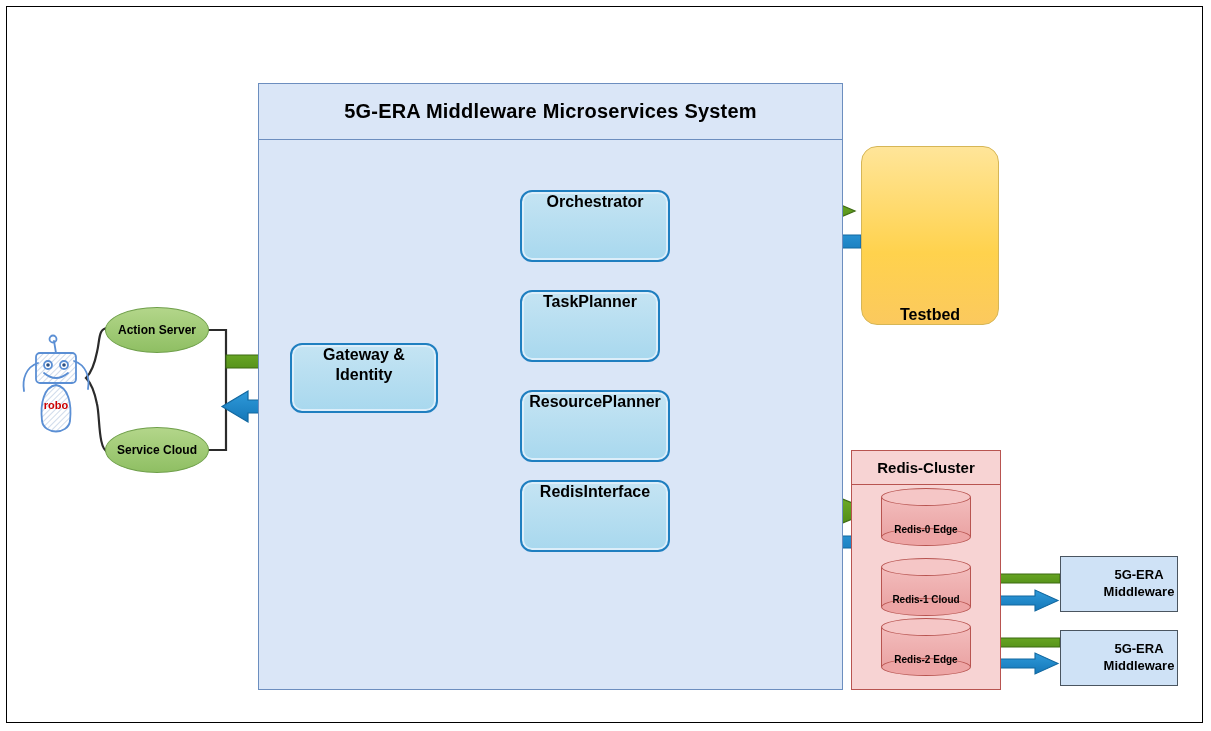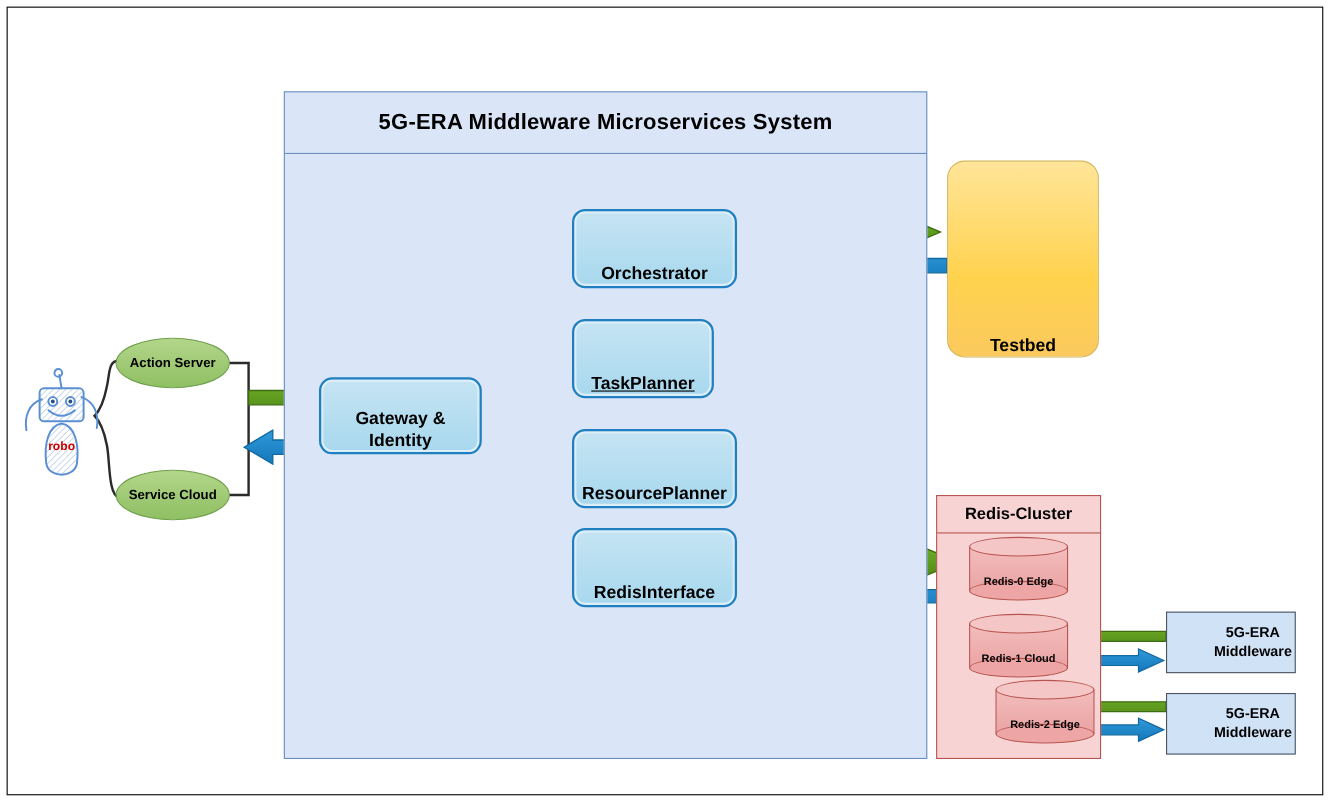--- a/index.html
+++ b/index.html
@@ -58,35 +58,35 @@
   }
 
   
   .svc {
     position: absolute;
     background: linear-gradient(to bottom, #c5e4f3 0%, #a8d8ee 100%);
     border: 2px solid #1f7fc0;
     border-radius: 12px;
     box-sizing: border-box;
     display: flex;
-    align-items: flex-end;
+    align-items: flex-start;
     justify-content: center;
     text-align: center;
     box-shadow: inset 0 0 0 2px #dceefa;
   }
   .svc .lbl {
     font-size: 16px;
     font-weight: bold;
     color: #000000;
     line-height: 1.25;
     padding: 0 4px;
   }
 
   #svc-orchestrator { left: 520px; top: 190px; width: 150px; height: 72px; }
-  #svc-taskplanner  { left: 520px; top: 290px; width: 129px; height: 72px; text-decoration: underline; }
+  #svc-taskplanner  { left: 520px; top: 290px; width: 140px; height: 72px; }
   #svc-resourceplanner { left: 520px; top: 390px; width: 150px; height: 72px; }
   #svc-redisinterface  { left: 520px; top: 480px; width: 150px; height: 72px; }
   #svc-gateway { left: 290px; top: 343px; width: 148px; height: 70px; }
 
   
   #testbed {
     position: absolute;
     left: 861px;
     top: 146px;
     width: 138px;
@@ -174,21 +174,21 @@
     width: 90px;
     text-align: center;
     font-size: 10px;
     font-weight: bold;
     color: #000000;
     white-space: nowrap;
     z-index: 3;
   }
   #cyl-0 { left: 881px; top: 488px; }
   #cyl-1 { left: 881px; top: 558px; }
-  #cyl-2 { left: 881px; top: 618px; margin-left: 24px; }
+  #cyl-2 { left: 881px; top: 618px; }
 
   
   .mw-box {
     position: absolute;
     width: 118px;
     height: 56px;
     background: #cfe2f6;
     border: 1px solid #4a5560;
     box-sizing: border-box;
     display: flex;

